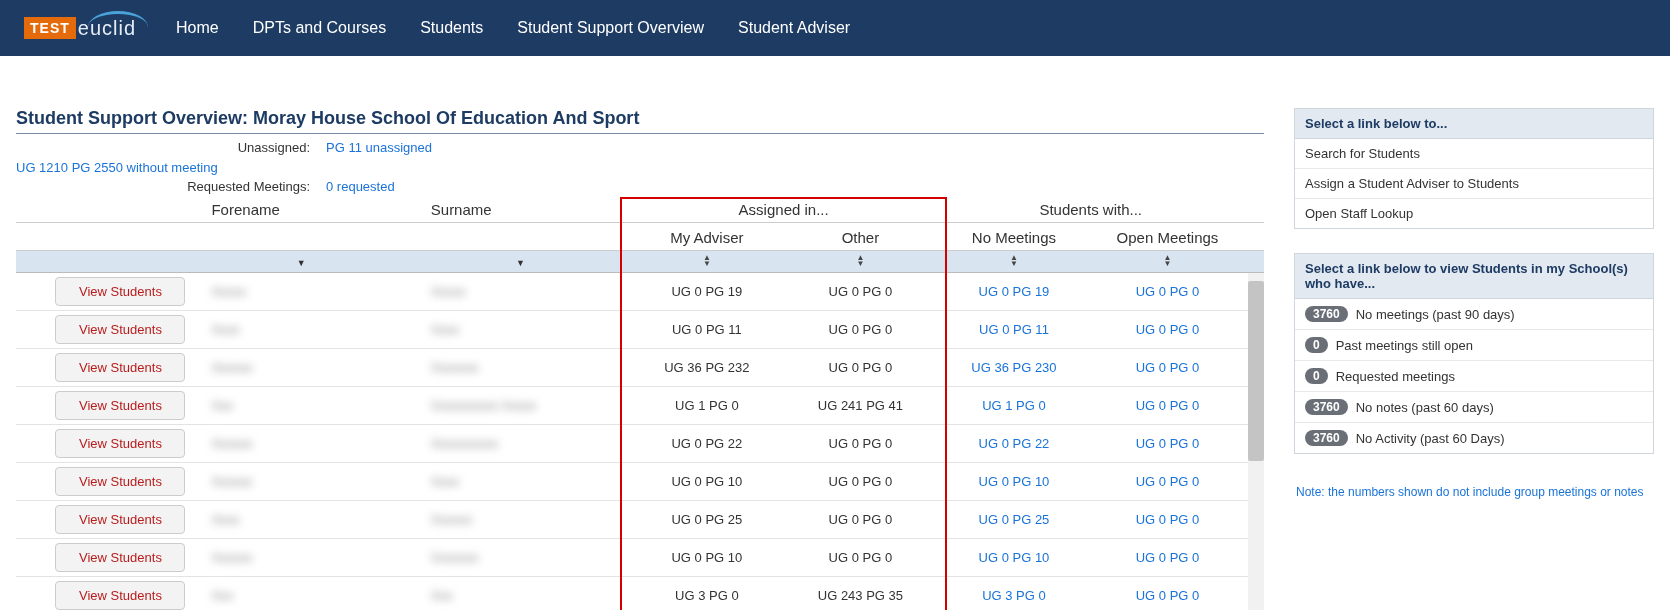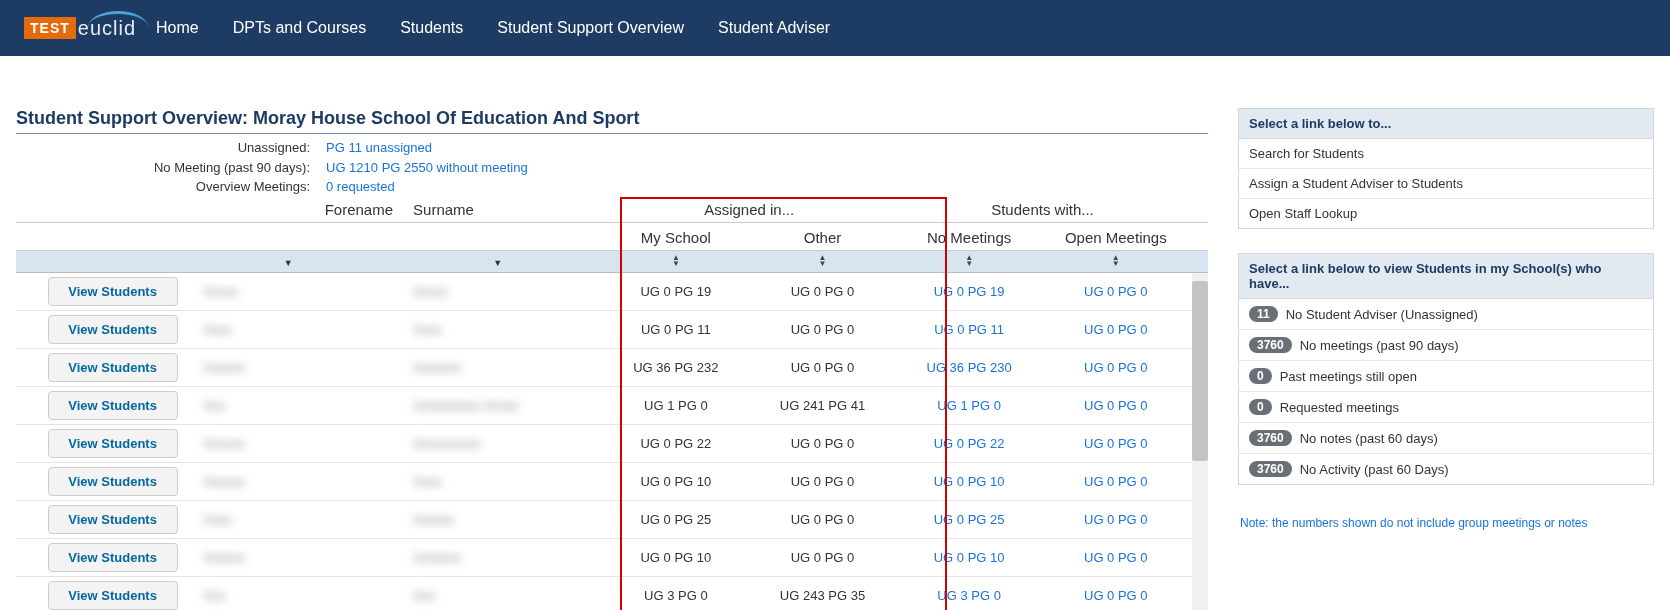--- a/index.html
+++ b/index.html
@@ -14,21 +14,21 @@
   .topnav {
     background: #1d3b63;
     height: 56px;
     display: flex;
     align-items: center;
     padding: 0 24px;
   }
   .logo {
     display: flex;
     align-items: center;
-    margin-right: 20px;
+    margin-right: 40px;
   }
   .logo-test {
     background: #e46a0a;
     color: #fff;
     font-weight: bold;
     padding: 3px 6px;
     font-size: 14px;
     letter-spacing: 1px;
   }
   .logo-euclid {
@@ -141,24 +141,23 @@
     white-space: nowrap;
   }
   tbody td.left-td { text-align: left; padding-left: 20px;}
   tbody td.btn-td { text-align: right; padding: 4px 6px 4px 30px;}
   .view-btn {
     background: #f3f3f3;
     border: 1px solid #ccc;
     border-radius: 4px;
     padding: 6px 18px;
     font-size: 13px;
-    color: #0369a1;
+    color: #b91c1c;
     cursor: pointer;
     width: 130px;
-    font-weight: bold;
   }
   .blur {
     filter: blur(4px);
     color: #888;
     user-select: none;
   }
   .linkcell { color: #1a73d9; }
   .red-box {
     position: absolute;
     border: 2px solid #d40000;
@@ -173,21 +172,21 @@
     background: #f1f1f1;
   }
   .scrollbar-thumb {
     background: #c4c4c4;
     width: 100%;
     height: 180px;
     margin-top: 8px;
     border-radius: 2px;
   }
   .right {
-    width: 416px;
+    width: 360px;
     flex-shrink: 0;
   }
   .panel {
     border: 1px solid #d0d6de;
     margin-bottom: 24px;
   }
   .panel-head {
     background: #e2e9f1;
     padding: 7px 10px;
     font-weight: bold;
@@ -247,55 +246,54 @@
 <div class="main">
   <div class="left">
     <div class="page-title">Student Support Overview: Moray House School Of Education And Sport</div>
 
     <div class="summary-rows">
       <div class="summary-row">
         <div class="summary-label">Unassigned:</div>
         <div class="summary-val"><a href="#">PG 11 unassigned</a></div>
       </div>
       <div class="summary-row">
-        <div class="summary-label">No Meeting (past 90 days):</div>
         <div class="summary-val"><a href="#">UG 1210 PG 2550 without meeting</a></div>
       </div>
       <div class="summary-row">
-        <div class="summary-label">Overview Meetings:</div>
+        <div class="summary-label">Requested Meetings:</div>
         <div class="summary-val"><a href="#">0 requested</a></div>
       </div>
     </div>
 
     <div class="table-wrap">
       <table class="grid">
         <colgroup>
           <col class="c-btn">
             <col class="c-name">
             <col class="c-name">
           <col class="c-num">
             <col class="c-num">
             <col class="c-num">
             <col class="c-num">
           <col class="c-scroll">
         </colgroup>
         <thead>
           <tr class="group-row">
             <th></th>
-            <th style="text-align:right;padding-left:20px;">Forename</th>
+            <th style="text-align:left;padding-left:20px;">Forename</th>
             <th style="text-align:left;padding-left:20px;">Surname</th>
             <th colspan="2">Assigned in...</th>
             <th colspan="2">Students with...</th>
             <th></th>
           </tr>
           <tr class="sub-row">
             <th></th>
               <th></th>
               <th></th>
-            <th>My School</th>
+            <th>My Adviser</th>
             <th>Other</th>
             <th>No Meetings</th>
             <th>Open Meetings</th>
             <th></th>
           </tr>
           <tr class="sort-row">
             <th></th>
             <th><span class="dropdown-arrow"></span></th>
             <th><span class="dropdown-arrow"></span></th>
             <th><span class="sort-arrows"><span class="up"></span><span class="dn"></span></span></th>
@@ -411,24 +409,20 @@
     <div class="panel">
       <div class="panel-head">Select a link below to...</div>
       <div class="panel-item">Search for Students</div>
       <div class="panel-item">Assign a Student Adviser to Students</div>
       <div class="panel-item">Open Staff Lookup</div>
     </div>
 
     <div class="panel">
       <div class="panel-head">Select a link below to view Students in my School(s) who have...</div>
       <div id="panel2-items">
-          <div class="panel-item">
-            <span class="badge">11</span>
-            <span>No Student Adviser (Unassigned)</span>
-          </div>
           <div class="panel-item">
             <span class="badge">3760</span>
             <span>No meetings (past 90 days)</span>
           </div>
           <div class="panel-item">
             <span class="badge">0</span>
             <span>Past meetings still open</span>
           </div>
           <div class="panel-item">
             <span class="badge">0</span>

